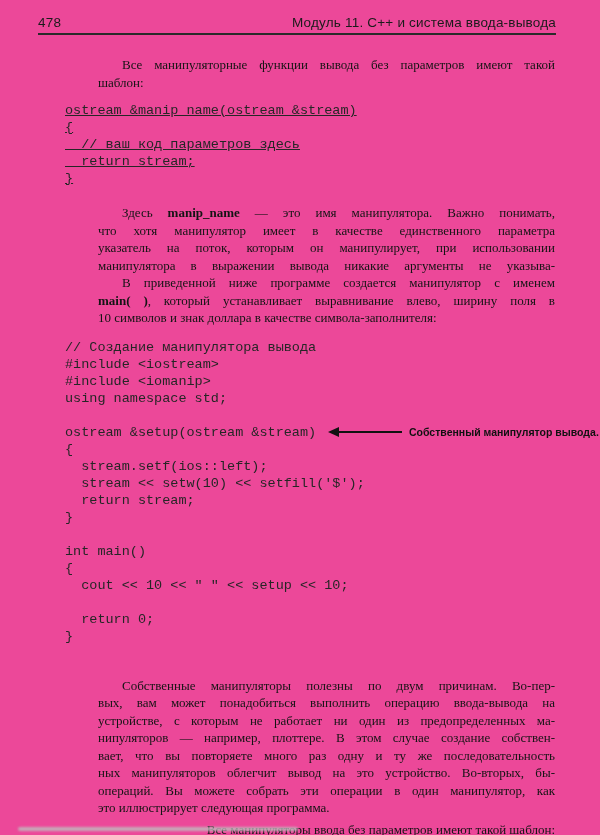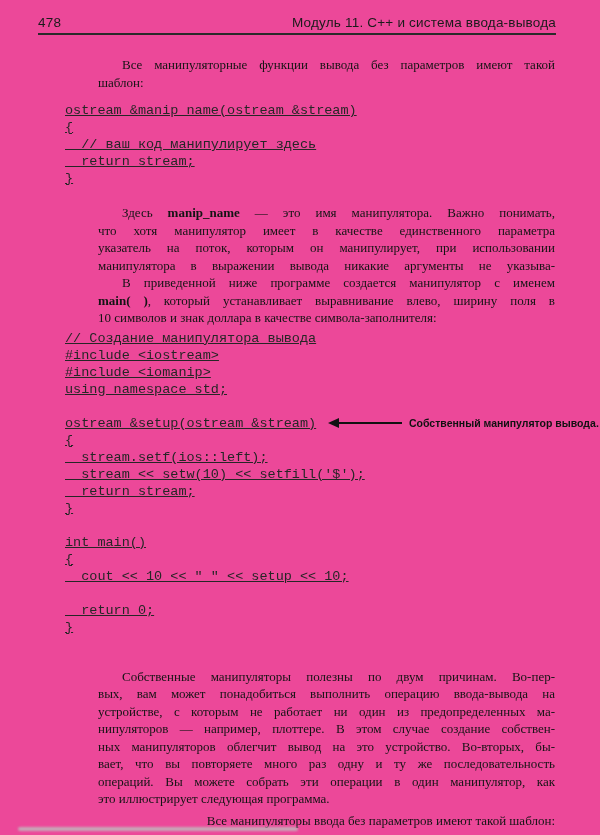--- a/index.html
+++ b/index.html
@@ -36,21 +36,21 @@
   .p4{margin-top:32px;}
   .p5{margin-top:4px;text-align:right;}
   
   .code{
     font-family:"Liberation Mono","DejaVu Sans Mono",monospace;
     font-size:13.5px;line-height:17px;
     margin:0 0 0 27px;color:#262626;
   }
   .code-line{height:17px;white-space:pre;}
   .code1{margin-top:11px;text-decoration:underline;}
-  .code2wrap{position:relative;margin-top:3px;text-decoration:underline;}
+  .code2wrap{position:relative;margin-top:12px;}
   
   .note{
     position:absolute;left:263px;top:85px;height:17px;
     display:flex;align-items:center;
     font-family:"Liberation Sans",sans-serif;
     font-size:10.5px;font-weight:bold;color:#111;
     white-space:nowrap;
   }
   .arrow-head{
     width:0;height:0;
@@ -78,21 +78,21 @@
   </div>
 
   <p class="body p1">
     <span class="line jl ind">Все манипуляторные функции вывода без параметров имеют такой</span>
     <span class="line">шаблон:</span>
   </p>
 
   <div class="code code1">
     <div class="code-line">ostream &amp;manip_name(ostream &amp;stream)</div>
     <div class="code-line">{</div>
-    <div class="code-line">  // ваш код манипулирует здесь</div>
+    <div class="code-line">  // ваш код параметров здесь</div>
     <div class="code-line">  return stream;</div>
     <div class="code-line">}</div>
   </div>
 
   <p class="body p2">
     <span class="line jl ind"><span>Здесь </span><b>manip_name</b><span> — это имя манипулятора. Важно понимать,</span></span>
     <span class="line jl">что хотя манипулятор имеет в качестве единственного параметра</span>
     <span class="line jl">указатель на поток, которым он манипулирует, при использовании</span>
     <span class="line jl">манипулятора в выражении вывода никакие аргументы не указыва-</span>
   </p>
@@ -128,22 +128,22 @@
       <span class="arrow-line"></span>
       <span>Собственный манипулятор вывода.</span>
     </div>
   </div>
 
   <p class="body p4">
     <span class="line jl ind">Собственные манипуляторы полезны по двум причинам. Во-пер-</span>
     <span class="line jl">вых, вам может понадобиться выполнить операцию ввода-вывода на</span>
     <span class="line jl">устройстве, с которым не работает ни один из предопределенных ма-</span>
     <span class="line jl">нипуляторов — например, плоттере. В этом случае создание собствен-</span>
+    <span class="line jl">вает, что вы повторяете много раз одну и ту же последовательность</span>
     <span class="line jl">ных манипуляторов облегчит вывод на это устройство. Во-вторых, бы-</span>
-    <span class="line jl">вает, что вы повторяете много раз одну и ту же последовательность</span>
     <span class="line jl">операций. Вы можете собрать эти операции в один манипулятор, как</span>
     <span class="line">это иллюстрирует следующая программа.</span>
   </p>
 
   <p class="body p5">
     <span class="line ind">Все манипуляторы ввода без параметров имеют такой шаблон:</span>
   </p>
 
   <div class="artifact"></div>
 

